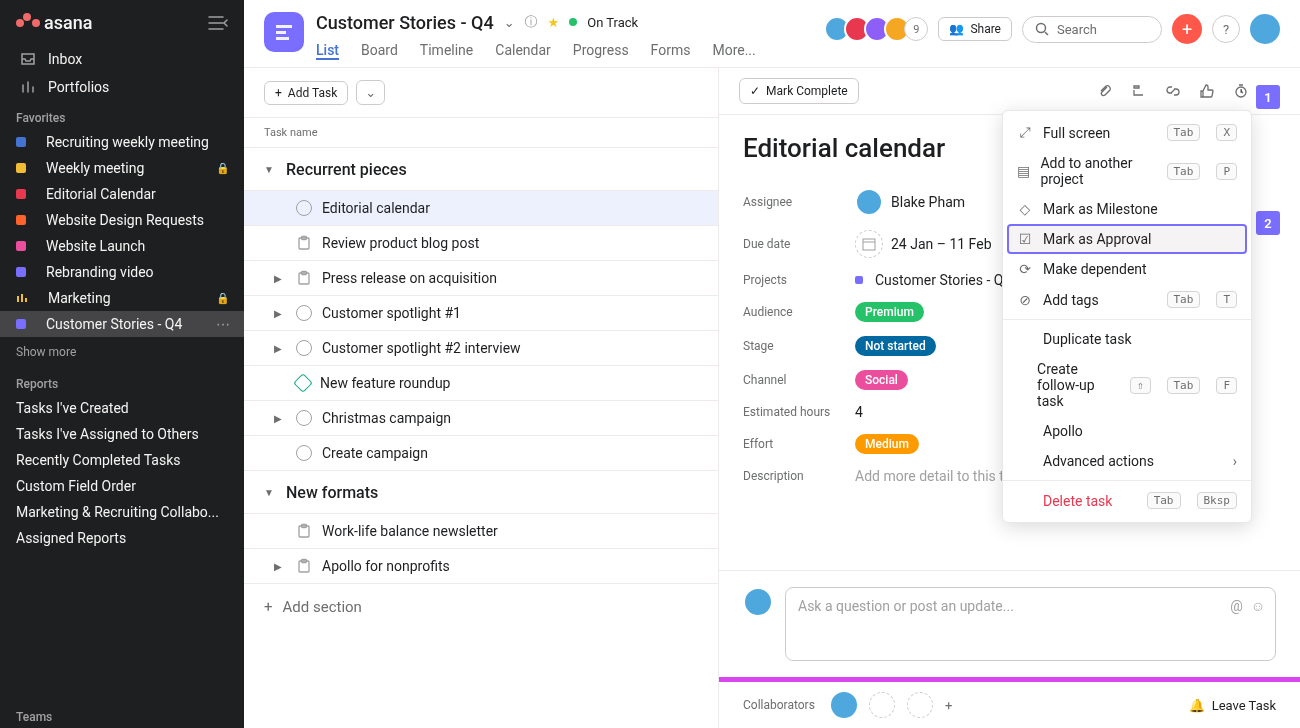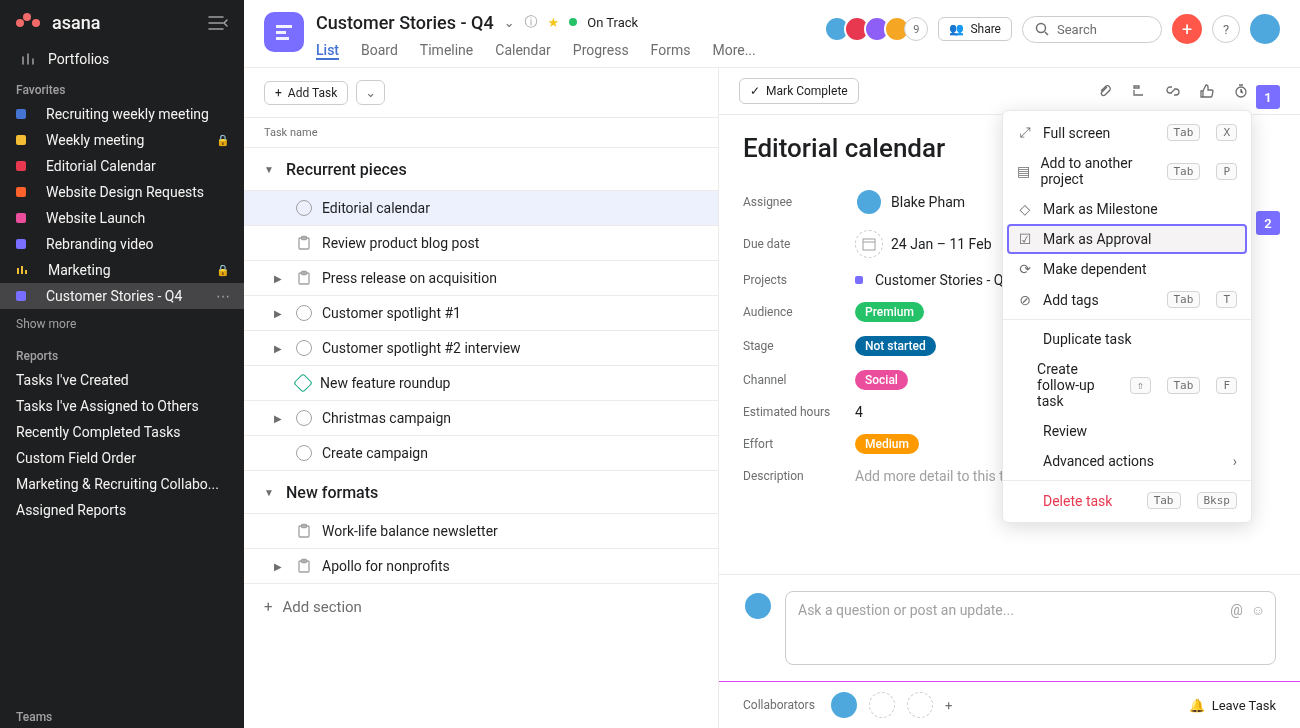--- a/index.html
+++ b/index.html
@@ -1,21 +1,21 @@
 <!DOCTYPE html>
 <html><head>
 <meta charset="utf-8">
 <style>
 * { box-sizing: border-box; margin: 0; padding: 0; }
 body { font-family: -apple-system, BlinkMacSystemFont, "Segoe UI", Roboto, sans-serif; font-size: 13px; color: #1e1f21; background: #fff; width: 1300px; height: 728px; overflow: hidden; position: relative; }
 
 
 .sidebar { position: absolute; left: 0; top: 0; width: 244px; height: 728px; background: #1e1f21; color: #f5f4f3; display: flex; flex-direction: column; }
 .logo-row { display: flex; align-items: center; justify-content: space-between; padding: 12px 16px; }
-.logo { display: flex; align-items: center; gap: 12px; font-weight: 500; font-size: 18px;}
+.logo { display: flex; align-items: center; gap: 4px; font-weight: 500; font-size: 18px;}
 .logo-dots { display: flex; gap: 1px; }
 .dot { width: 8px; height: 8px; border-radius: 50%; }
 .collapse-icon { color: #a1a0a0; }
 .nav-item { display: flex; align-items: center; gap: 12px; padding: 6px 20px; font-size: 14px; color: #f5f4f3; cursor: pointer; }
 .nav-item .ico { width: 16px; height: 16px; display: flex; align-items: center; justify-content: center; color: #a2a0a2;}
 .section-label { font-size: 12px; color: #a2a0a2; padding: 10px 16px 4px; font-weight: 500;}
 .fav-item { display: flex; align-items: center; gap: 20px; padding: 5px 16px; font-size: 14px; cursor: pointer; position: relative;}
 .fav-item .color-dot { width: 10px; height: 10px; border-radius: 2px; flex-shrink: 0;}
 .fav-item.selected { background: #454547; }
 .fav-item .lock { position: absolute; right: 14px; color: #a2a0a2; font-size: 11px;}
@@ -86,21 +86,21 @@
 .field-row { display: flex; align-items: center; padding: 7px 0;}
 .field-label { width: 112px; font-size: 12px; color: #6d6e6f;}
 .field-value { display: flex; align-items: center; gap: 8px; font-size: 14px;}
 .date-box { width: 28px; height: 28px; border-radius: 50%; border: 1px dashed #cfcbcb; display: flex; align-items: center; justify-content: center; color: #a2a0a2;}
 .proj-pill { display: flex; align-items: center; gap: 12px;}
 .proj-dot { width: 8px; height: 8px; border-radius: 2px; background: #796eff;}
 .tag { padding: 3px 10px; border-radius: 12px; font-size: 12px; color: #fff; font-weight: 500;}
 .comment-box { border-top: 1px solid #edeae9; padding: 16px 24px; display: flex; gap: 12px;}
 .comment-input { flex: 1; border: 1px solid #cfcbcb; border-radius: 8px; padding: 10px 12px; min-height: 74px; color: #a2a0a2; font-size: 14px; position: relative;}
 .comment-icons { position: absolute; right: 10px; top: 10px; display: flex; gap: 8px; color: #a2a0a2;}
-.footer-row { border-top: 1px solid #d946ef; padding: 10px 24px; display: flex; align-items: center; gap: 12px;}
+.footer-row { border-top: 5px solid #d946ef; padding: 10px 24px; display: flex; align-items: center; gap: 12px;}
 .footer-label { font-size: 12px; color: #6d6e6f; margin-right: 4px;}
 .coll-avatar { width: 26px; height: 26px; border-radius: 50%; background: #f3a;}
 .coll-empty { width: 26px; height: 26px; border-radius: 50%; border: 1px dashed #cfcbcb;}
 .leave-task { margin-left: auto; display: flex; gap: 6px; align-items: center; font-size: 13px; cursor: pointer;}
 
 
 .ctx-menu { position: absolute; right: 48px; top: 110px; width: 250px; background: #fff; border: 1px solid #e8e8e8; border-radius: 6px; box-shadow: 0 4px 20px rgba(0,0,0,0.15); padding: 6px 0; z-index: 100;}
 .ctx-item { display: flex; align-items: center; gap: 10px; padding: 7px 14px; font-size: 14px; cursor: pointer;}
 .ctx-item.highlighted { background: #f5f3f3; box-shadow: inset 0 0 0 2px #796eff; border-radius: 4px; margin: 0 4px; padding: 7px 10px;}
 .ctx-item .kbd-group { margin-left: auto; display: flex; gap: 16px;}
@@ -128,20 +128,28 @@
       </span>
       <span>asana</span>
     </div>
     <span class="collapse-icon">
       <svg width="20" height="16" viewBox="0 0 20 16">
           <path d="M1 2h14M1 8h14M1 14h14" stroke="currentColor" stroke-width="1.5" stroke-linecap="round"></path>
           <path d="M19 5l-3 3 3 3" stroke="currentColor" stroke-width="1.5" fill="none" stroke-linecap="round"></path>
         </svg>
     </span>
   </div>
+  <div class="nav-item">
+      <span class="ico">
+        <svg width="16" height="16" viewBox="0 0 16 16">
+          <path d="M2 3h12v10H2zM2 8h3l1 2h4l1-2h3" stroke="currentColor" fill="none" stroke-width="1.5"></path>
+        </svg>
+      </span>
+      <span>Inbox</span>
+    </div>
   <div class="nav-item">
       <span class="ico">
         <svg width="16" height="16" viewBox="0 0 16 16">
           <path d="M3 13V6m5 7V3m5 10V8" stroke="currentColor" stroke-width="1.5" stroke-linecap="round"></path>
         </svg>
       </span>
       <span>Portfolios</span>
     </div>
 
   <div class="section-label">Favorites</div>
@@ -556,21 +564,21 @@
       <span class="ctx-icon"></span>
       <span>Create follow-up task</span>
       <span class="kbd-group">
         <span class="kbd">⇧</span>
         <span class="kbd">Tab</span>
         <span class="kbd">F</span>
       </span>
     </div>
   <div class="ctx-item">
       <span class="ctx-icon"></span>
-      <span>Review</span>
+      <span>Apollo</span>
     </div>
   <div class="ctx-item">
       <span class="ctx-icon"></span>
       <span>Advanced actions</span>
       <span class="chevr">›</span>
     </div>
   <div class="ctx-sep"></div>
   <div class="ctx-item danger">
       <span class="ctx-icon"></span>
       <span>Delete task</span>

